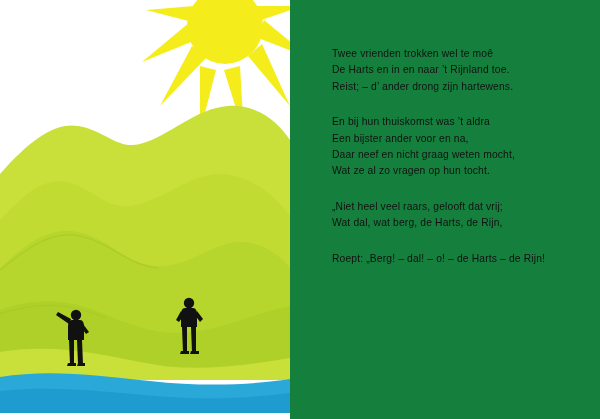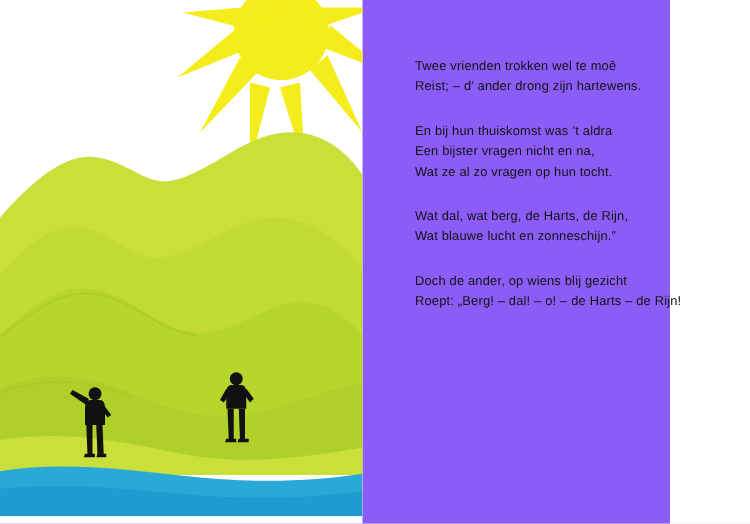--- a/index.html
+++ b/index.html
@@ -8,23 +8,23 @@
     background: #ffffff;
   }
   body {
     width: 600px;
     height: 419px;
     font-family: "Liberation Sans", sans-serif;
     overflow: hidden;
   }
   .page {
     position: relative;
-    width: 536px;
+    width: 600px;
     height: 419px;
-    background: #8b5cf6;
+    background: #15803d;
     display: flex;
   }
 
   
   .illustration {
     position: relative;
     width: 290px;
     height: 419px;
     overflow: hidden;
     background: #ffffff;
@@ -176,33 +176,34 @@
         </svg>
       </div>
 
     </div>
   </div>
 
   <div class="poem">
 
     <div class="stanza">
       <div class="line">Twee vrienden trokken wel te moê</div>
+      <div class="line">De Harts en in en naar ’t Rijnland toe.</div>
       <div class="line">Reist; – d’ ander drong zijn hartewens.</div>
     </div>
 
     <div class="stanza">
       <div class="line">En bij hun thuiskomst was ’t aldra</div>
-      <div class="line">Een bijster vragen nicht en na,</div>
+      <div class="line">Een bijster ander voor en na,</div>
+      <div class="line">Daar neef en nicht graag weten mocht,</div>
       <div class="line">Wat ze al zo vragen op hun tocht.</div>
     </div>
 
     <div class="stanza">
+      <div class="line">„Niet heel veel raars, gelooft dat vrij;</div>
       <div class="line">Wat dal, wat berg, de Harts, de Rijn,</div>
-      <div class="line">Wat blauwe lucht en zonneschijn.”</div>
-    </div>
-
-    <div class="stanza">
-      <div class="line">Doch de ander, op wiens blij gezicht</div>
+    </div>
+
+    <div class="stanza">
       <div class="line">Roept: „Berg! – dal! – o! – de Harts – de Rijn!</div>
     </div>
 
   </div>
 </div>
 
 </body></html>

